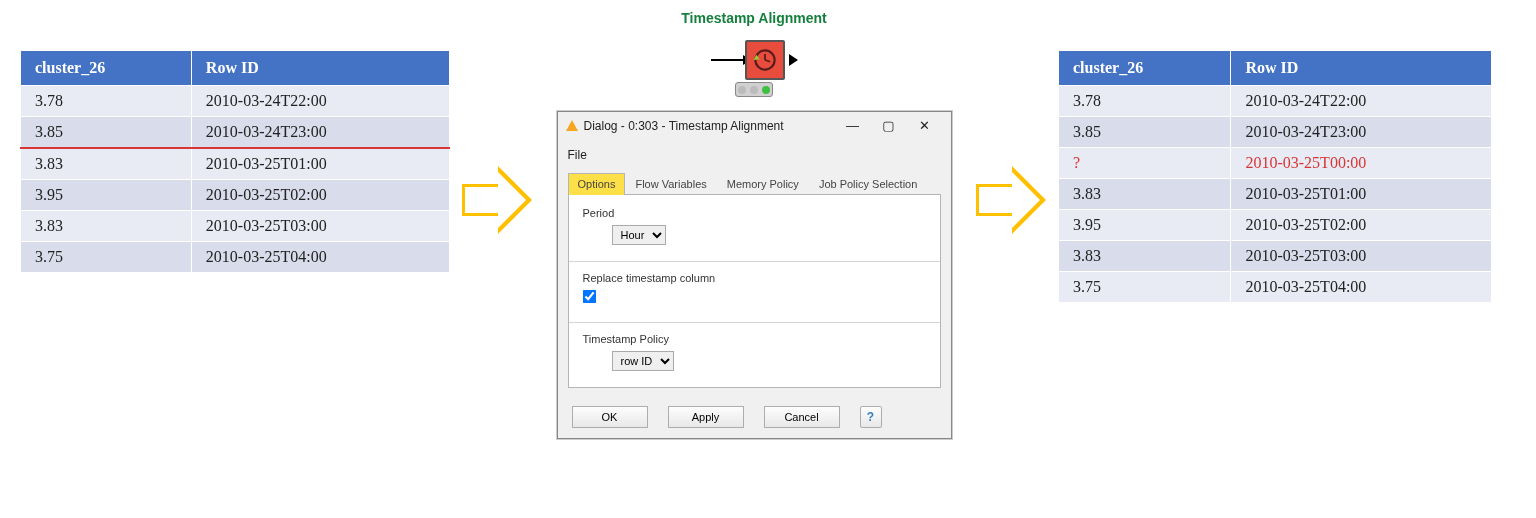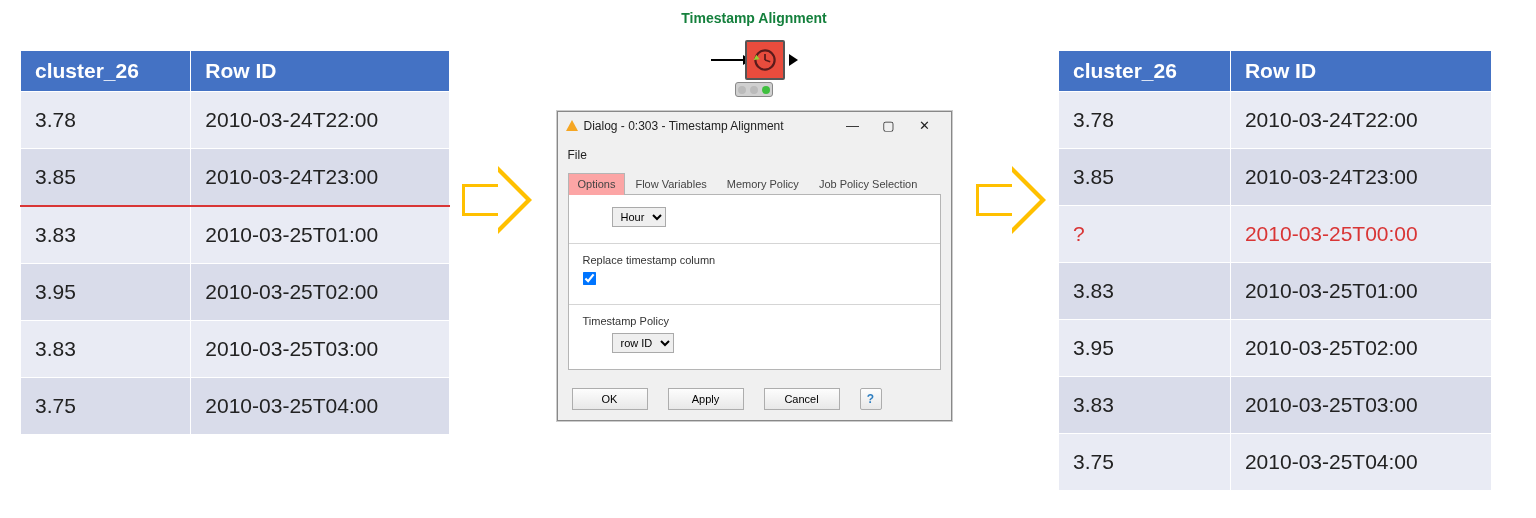--- a/index.html
+++ b/index.html
@@ -6,31 +6,31 @@
     body {
       font-family: 'Segoe UI', Arial, sans-serif;
       background: #fff;
       width: 1536px;
       height: 518px;
       position: relative;
     }
     .main { display: flex; align-items: flex-start; gap: 12px; padding: 10px 20px 0 20px; }
 
     
-    .data-table { border-collapse: collapse; font-size: 21px; }
+    .data-table { border-collapse: collapse; font-size: 16px; font-family: Liberation Serif, serif; }
     .data-table th {
       background: #4472c4;
       color: #fff;
       text-align: left;
       padding: 8px 14px;
       font-weight: 600;
       border: 1px solid #fff;
     }
     .data-table td {
-      padding: 16px 14px;
+      padding: 6px 14px;
       border: 1px solid #fff;
       color: #222;
     }
     .data-table tr:nth-child(even) td { background: #d9dcea; }
     .data-table tr:nth-child(odd) td  { background: #e9ebf4; }
     .data-table tr.gaprow td { border-top: 2px solid #d93535; }
     .data-table td.red { color: #d93535; }
 
     .left-table  { margin-top: 40px; width: 430px; }
     .right-table { margin-top: 40px; width: 434px; }
@@ -87,21 +87,21 @@
     }
     .dialog .titlebar { display:flex; align-items:center; padding:6px 8px 4px 8px; }
     .dialog .titlebar .tri {
       width:0;height:0;border-left:6px solid transparent;border-right:6px solid transparent;border-bottom:11px solid #f5a623;margin-right:6px;
     }
     .dialog .titlebar .ttl { flex:1; font-size:12px; }
     .dialog .titlebar .winbtn { width:36px; text-align:center; font-family:Arial; font-size:13px; }
     .dialog .menubar { padding:2px 10px 6px 10px; font-size:12px;margin-top:9px; }
     .dialog .tabs { display:flex; border-bottom:1px solid #b5b5b5; margin:4px 10px 0 10px; font-size:11px; }
     .dialog .tab { padding:4px 9px 5px 9px; color:#444; border:1px solid transparent; border-bottom:none; position:relative; top:1px; }
-    .dialog .tab.active { background:#fca5a5; border-color:#b5b5b5; }
+    .dialog .tab.active { background:#fde047; border-color:#b5b5b5; }
     .dialog .panel { background:#fff; margin:0 10px 10px 10px; border:1px solid #b5b5b5; border-top:none; padding:8px 0 0 0; }
     .dialog .section { border-top:1px solid #d5d5d5; padding:10px 14px 16px 14px; }
     .dialog .section:first-child { border-top:none; padding-top:4px; }
     .dialog .section-label { font-size:11px; color:#333; margin-bottom:6px; }
     .dialog select {
       font-size:11px; padding:2px 4px; border:1px solid #aaa; background:#efefef;margin-left:29px;
     }
     .dialog input[type=checkbox]{ transform: scale(1.05); }
     .dialog .buttons { display:flex; gap:20px; padding:8px 10px 10px 14px; align-items:center; }
     .dialog .buttons button {
@@ -196,20 +196,21 @@
         <span>File</span>
       </div>
       <div class="tabs">
         <div class="tab active">Options</div>
         <div class="tab">Flow Variables</div>
         <div class="tab">Memory Policy</div>
         <div class="tab">Job Policy Selection</div>
       </div>
       <div class="panel">
         <div class="section">
+          <div class="section-label">Period</div>
           <select>
             <option>Hour</option>
           </select>
         </div>
         <div class="section">
           <div class="section-label">Replace timestamp column</div>
           <input type="checkbox" id="replace-cb" checked="" style="">
         </div>
         <div class="section">
           <div class="section-label">Timestamp Policy</div>

